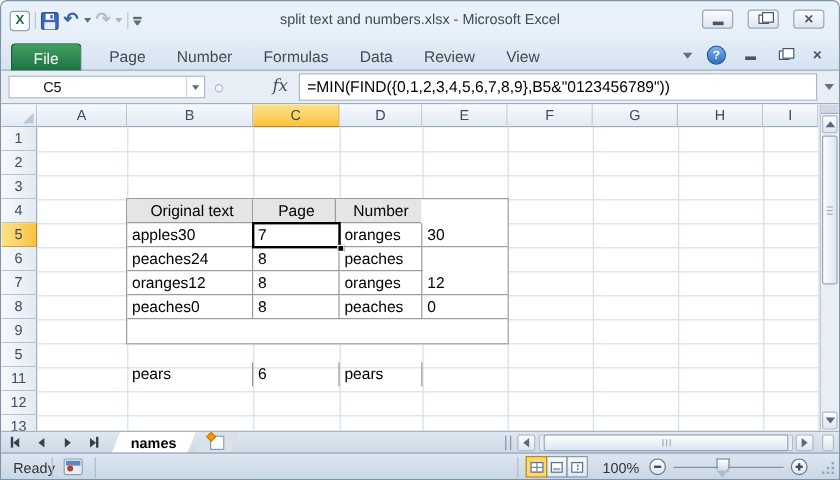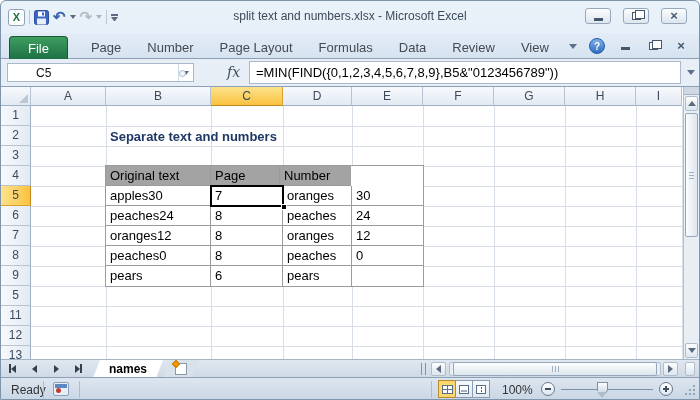--- a/index.html
+++ b/index.html
@@ -42,21 +42,21 @@
   .ribbon-right{ position:absolute; right:10px; top:5px; display:flex; align-items:center; gap:12px; }
   .chev-down{ width:0;height:0;border-left:4px solid transparent;border-right:4px solid transparent;
               border-top:5px solid #5c7089; }
   .help-btn{ width:16px;height:16px;border-radius:50%;background:linear-gradient(#7fb1e8,#2f6fc1);
              border:1px solid #1f5aa8;color:#fff;font-size:10px;font-weight:bold;
              display:flex;align-items:center;justify-content:center; }
   .wb-btn{ display:flex;align-items:center;justify-content:center;width:16px;height:14px; }
   
   .frow{ position:absolute; left:0; top:58px; right:0; height:28px;
          background:#e7eef6; border-bottom:1px solid #8ba0b5; }
-  .namebox{ position:absolute; left:6px; top:4px; width:187px; height:19px; background:#fff;
+  .namebox{ position:absolute; left:6px; top:4px; width:164px; height:19px; background:#fff;
             border:1px solid #aab8ca; font-size:12px; color:#111; }
   .namebox .ref{ position:absolute; left:28px; top:2px; }
   .namebox .nb-drop{ position:absolute; right:0; top:0; width:15px; height:17px; border-left:1px solid #cdd8e4;
             display:flex; align-items:center; justify-content:center; }
   .dot-grip{ position:absolute; left:178px; top:11px; width:7px; height:7px; border-radius:50%;
              background:#f2f6fa; border:1px solid #a9b9cb; }
   .fx{ position:absolute; left:226px; top:5px; font-family:"DejaVu Serif", serif; font-style:italic;
        font-size:14px; color:#3f5064; }
   .formula-field{ position:absolute; left:248px; top:2px; width:432px; height:23px; background:#fff;
                   border:1px solid #aab8ca; font-size:13px; color:#000; line-height:21px; padding-left:6px;
@@ -78,22 +78,22 @@
   .rowh.sel{ background:linear-gradient(90deg,#fde28c,#fac23f); border-bottom:1px solid #dba12e; border-right:1px solid #c2871c; }
   .vline{ position:absolute; width:1px; bottom:0; background:#d7dee8; }
   .hline{ position:absolute; left:30px; right:16px; height:1px; background:#d7dee8; }
   .sheet-title{ position:absolute; font-size:13px; font-weight:bold; color:#1f3864; white-space:nowrap; }
   .sheet-note{ position:absolute; font-size:13px; font-style:italic; color:#000; white-space:nowrap; }
   .xl-table{ position:absolute; border:1px solid #9b9b9b; background:#fff; }
   .xl-tr{ display:flex; height:20px; }
   .xl-td{ height:20px; border-right:1px solid #9b9b9b; border-bottom:1px solid #9b9b9b;
           font-size:13px; color:#000; padding-left:4px; line-height:19px; white-space:nowrap; overflow:hidden; }
   .xl-td.last-col{ border-right:none; }
-  .xl-tr.last-row .xl-td{ border-bottom:none; }
-  .xl-td.xl-th{ background:#a3a3a3; }
+  .xl-tr.last-row .xl-td{ border-bottom:none;margin-top:36px; }
+  .xl-td.xl-th{ background:#e5e5e5;text-align:center; }
   .sel-border{ position:absolute; border:2px solid #000; background:transparent; }
   .fill-handle{ position:absolute; width:6px; height:6px; background:#000; border:1px solid #fff; }
   
   .vscroll{ position:absolute; right:0; top:0; width:16px; height:272px; background:#e9eef5; border-left:1px solid #b4c0d0; }
   .vs-split{ position:absolute; left:0; right:0; top:0; height:8px; background:#cfd9e6; border-bottom:1px solid #a5b4c5; }
   .vs-btn{ position:absolute; left:1px; width:13px; height:15px; display:flex; align-items:center; justify-content:center;
            background:linear-gradient(#fdfefe,#dce5ee); border:1px solid #aebccb; border-radius:2px; }
   .tri-up{ width:0;height:0;border-left:4px solid transparent;border-right:4px solid transparent;border-bottom:5px solid #5a6b7d; }
   .tri-down{ width:0;height:0;border-left:4px solid transparent;border-right:4px solid transparent;border-top:5px solid #5a6b7d; }
   .tri-left{ width:0;height:0;border-top:4px solid transparent;border-bottom:4px solid transparent;border-right:5px solid #33414e; }
@@ -208,21 +208,20 @@
           <span class="g-close">×</span>
         </div>
     </div>
   </div>
 
   <div class="ribbon">
     <div class="rtabs" id="ribbon-tabs">
         <div class="rtab file">File</div>
         <div class="rtab">Page</div>
         <div class="rtab">Number</div>
-        <div class="rtab">Page Layout</div>
         <div class="rtab">Formulas</div>
         <div class="rtab">Data</div>
         <div class="rtab">Review</div>
         <div class="rtab">View</div>
       </div>
     <div class="ribbon-right">
       <i class="chev-down"></i>
       <div class="help-btn">?</div>
       <div class="wb-btn">
           <i class="g-min" style="margin-top:4px"></i>
@@ -301,38 +300,36 @@
       <div class="hline" style="top: 179px;"></div>
       <div class="rowh" style="top: 179px;">9</div>
       <div class="hline" style="top: 199px;"></div>
       <div class="rowh" style="top: 199px;">5</div>
       <div class="hline" style="top: 219px;"></div>
       <div class="rowh" style="top: 219px;">11</div>
       <div class="hline" style="top: 239px;"></div>
       <div class="rowh" style="top: 239px;">12</div>
       <div class="hline" style="top: 259px;"></div>
       <div class="rowh" style="top: 259px;">13</div>
-      <div class="sheet-title" style="left: 109px; top: 42px;">Separate text and numbers</div>
       <div class="xl-table" style="left: 104px; top: 78px; width: 319px; height: 122px;">
         <div class="xl-tr">
           <div class="xl-td xl-th" style="width: 105px;">Original text</div>
           <div class="xl-td xl-th" style="width: 69px;">Page</div>
           <div class="xl-td xl-th last-col" style="width: 71px;">Number</div>
         </div>
         <div class="xl-tr">
           <div class="xl-td" style="width: 105px;">apples30</div>
           <div class="xl-td" style="width: 72px;">7</div>
           <div class="xl-td" style="width: 69px;">oranges</div>
           <div class="xl-td last-col" style="width: 71px;">30</div>
         </div>
         <div class="xl-tr">
           <div class="xl-td" style="width: 105px;">peaches24</div>
           <div class="xl-td" style="width: 72px;">8</div>
           <div class="xl-td" style="width: 69px;">peaches</div>
-          <div class="xl-td last-col" style="width: 71px;">24</div>
         </div>
         <div class="xl-tr">
           <div class="xl-td" style="width: 105px;">oranges12</div>
           <div class="xl-td" style="width: 72px;">8</div>
           <div class="xl-td" style="width: 69px;">oranges</div>
           <div class="xl-td last-col" style="width: 71px;">12</div>
         </div>
         <div class="xl-tr">
           <div class="xl-td" style="width: 105px;">peaches0</div>
           <div class="xl-td" style="width: 72px;">8</div>

